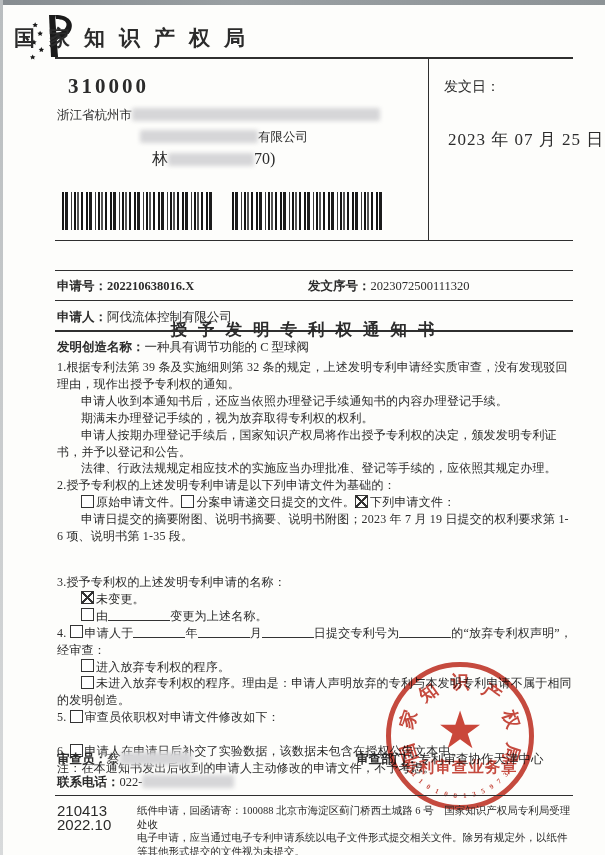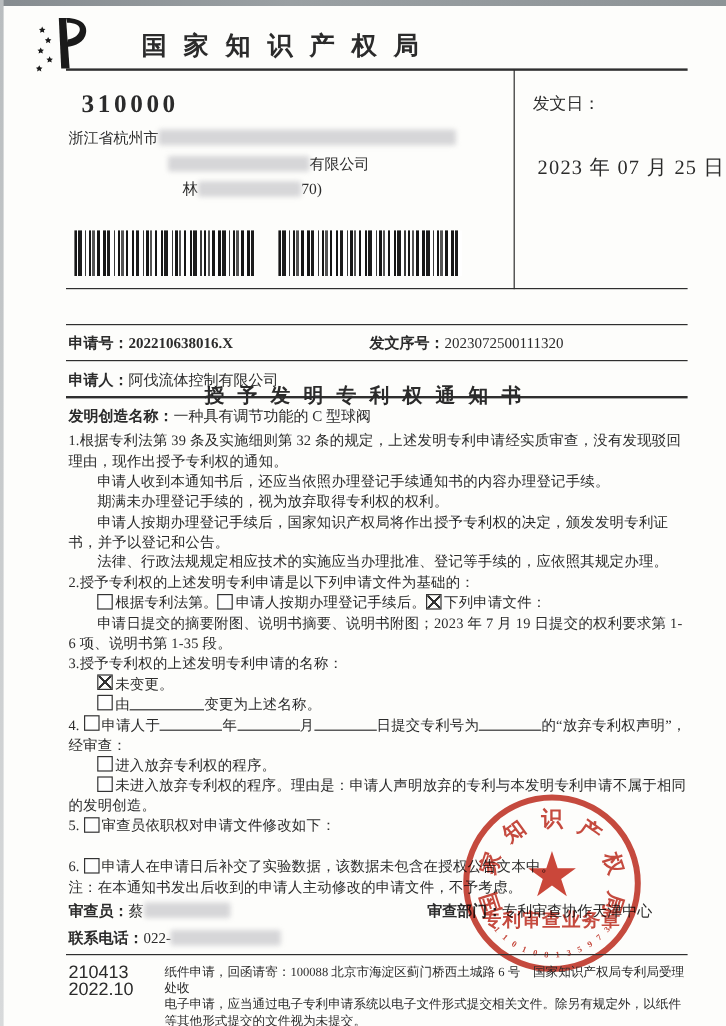--- a/index.html
+++ b/index.html
@@ -3,30 +3,30 @@
 <meta charset="utf-8">
 <style>
   html,body{margin:0;padding:0;}
   body{width:605px;height:855px;background:#e9eaea;font-family:"Liberation Serif","DejaVu Serif",serif;}
   .page{position:relative;width:605px;height:855px;background:#fdfdfb;color:#2b2b2b;overflow:hidden;}
   .photo-top{position:absolute;left:0;top:0;width:605px;height:5px;background:linear-gradient(90deg,#868c90,#9aa0a3 40%,#8d9396);}
   .photo-left{position:absolute;left:0;top:0;width:3px;height:855px;background:linear-gradient(180deg,#b9bdbf,#d8dadb);}
 
   
   .logo{position:absolute;left:24px;top:11px;width:58px;height:50px;}
-  .agency{position:absolute;left:0;top:24px;width:481px;text-align:center;font-size:21px;font-weight:700;letter-spacing:14px;box-sizing:border-box;}
+  .agency{position:absolute;left:0;top:24px;width:481px;text-align:left;font-size:21px;font-weight:700;letter-spacing:14px;padding-left:14px;box-sizing:border-box;}
   .hline{position:absolute;left:55px;right:32px;height:0;border-top:2px solid #2f2f2f;}
   .hline.thin{border-top-width:1.5px;}
   .vdiv{position:absolute;left:428px;top:58px;height:183px;width:0;border-left:1.5px solid #2f2f2f;}
 
   
   .postcode{position:absolute;left:68px;top:74px;font-size:21px;font-weight:700;letter-spacing:3px;font-family:Liberation Serif, serif;}
   .addr1{position:absolute;left:57px;top:107px;font-size:12.5px;}
   .addr2{position:absolute;left:140px;top:129px;font-size:12.5px;}
-  .addr3{position:absolute;left:152px;top:149px;font-size:13px;}
+  .addr3{position:absolute;left:152px;top:149px;font-size:16px;}
   .redact{display:inline-block;height:13px;background:#d6d6d8;filter:blur(2px);border-radius:2px;vertical-align:-2px;}
   .issue-label{position:absolute;left:444px;top:78px;font-size:14px;}
   .issue-date{position:absolute;left:448px;top:128px;font-size:17px;letter-spacing:1px;}
   .bc{position:absolute;top:192px;height:38px;background:repeating-linear-gradient(90deg,#161616 0 2px,#fff 2px 3px,#1c1c1c 3px 6px,#fff 6px 9px,#3a3a3a 9px 10px,#fff 10px 12px,#161616 12px 14px,#fff 14px 15px,#555 15px 17px,#fff 17px 19px,#161616 19px 21px,#fff 21px 24px);}
   .bc1{left:62px;width:150px;}
   .bc2{left:232px;width:153px;}
 
   
   .frow{position:absolute;font-size:12.5px;margin-top:32px;}
   .frow b{font-weight:700;}
@@ -119,23 +119,23 @@
   <div class="hline" style="top:330px"></div>
 
   <div class="ntitle">授予发明专利权通知书</div>
   <div class="body" id="notice-body">
       <p style="text-indent: 0px;"><span>1.根据专利法第 39 条及实施细则第 32 条的规定，上述发明专利申请经实质审查，没有发现驳回理由，现作出授予专利权的通知。</span></p>
       <p style="text-indent: 24px;"><span>申请人收到本通知书后，还应当依照办理登记手续通知书的内容办理登记手续。</span></p>
       <p style="text-indent: 24px;"><span>期满未办理登记手续的，视为放弃取得专利权的权利。</span></p>
       <p style="text-indent: 24px;"><span>申请人按期办理登记手续后，国家知识产权局将作出授予专利权的决定，颁发发明专利证书，并予以登记和公告。</span></p>
       <p style="text-indent: 24px;"><span>法律、行政法规规定相应技术的实施应当办理批准、登记等手续的，应依照其规定办理。</span></p>
       <p style="text-indent: 0px;"><span>2.授予专利权的上述发明专利申请是以下列申请文件为基础的：</span></p>
-      <p style="text-indent: 24px;"><span class="cb"></span><span>根据专利法第。</span><span class="cb"></span><span>申请人按期办理登记手续后。</span><span class="cb checked"></span><span>下列申请文件：</span></p>
+      <p style="text-indent: 24px;"><span class="cb"></span><span>原始申请文件。</span><span class="cb"></span><span>分案申请递交日提交的文件。</span><span class="cb checked"></span><span>下列申请文件：</span></p>
       <p style="text-indent: 24px;"><span>申请日提交的摘要附图、说明书摘要、说明书附图；2023 年 7 月 19 日提交的权利要求第 1-6 项、说明书第 1-35 段。</span></p>
-      <p style="text-indent: 0px;"><span>3.授予专利权的上述发明专利申请的名称：</span></p>
+      <p style="text-indent: 0px; margin-top: 29px;"><span>3.授予专利权的上述发明专利申请的名称：</span></p>
       <p style="text-indent: 24px;"><span class="cb checked"></span><span>未变更。</span></p>
       <p style="text-indent: 24px;"><span class="cb"></span><span>由</span><span class="blank" style="width: 62px;"></span><span>变更为上述名称。</span></p>
       <p style="text-indent: 0px;"><span>4. </span><span class="cb"></span><span>申请人于</span><span class="blank" style="width: 52px;"></span><span>年</span><span class="blank" style="width: 52px;"></span><span>月</span><span class="blank" style="width: 52px;"></span><span>日提交专利号为</span><span class="blank" style="width: 52px;"></span><span>的“放弃专利权声明”，经审查：</span></p>
       <p style="text-indent: 24px;"><span class="cb"></span><span>进入放弃专利权的程序。</span></p>
       <p style="text-indent: 24px;"><span class="cb"></span><span>未进入放弃专利权的程序。理由是：申请人声明放弃的专利与本发明专利申请不属于相同的发明创造。</span></p>
       <p style="text-indent: 0px;"><span>5. </span><span class="cb"></span><span>审查员依职权对申请文件修改如下：</span></p>
       <p class="gap" style="text-indent: 0px;"><span>6. </span><span class="cb"></span><span>申请人在申请日后补交了实验数据，该数据未包含在授权公告文本中。</span></p>
       <p style="text-indent: 0px;"><span>注：在本通知书发出后收到的申请人主动修改的申请文件，不予考虑。</span></p>
     </div>
 

